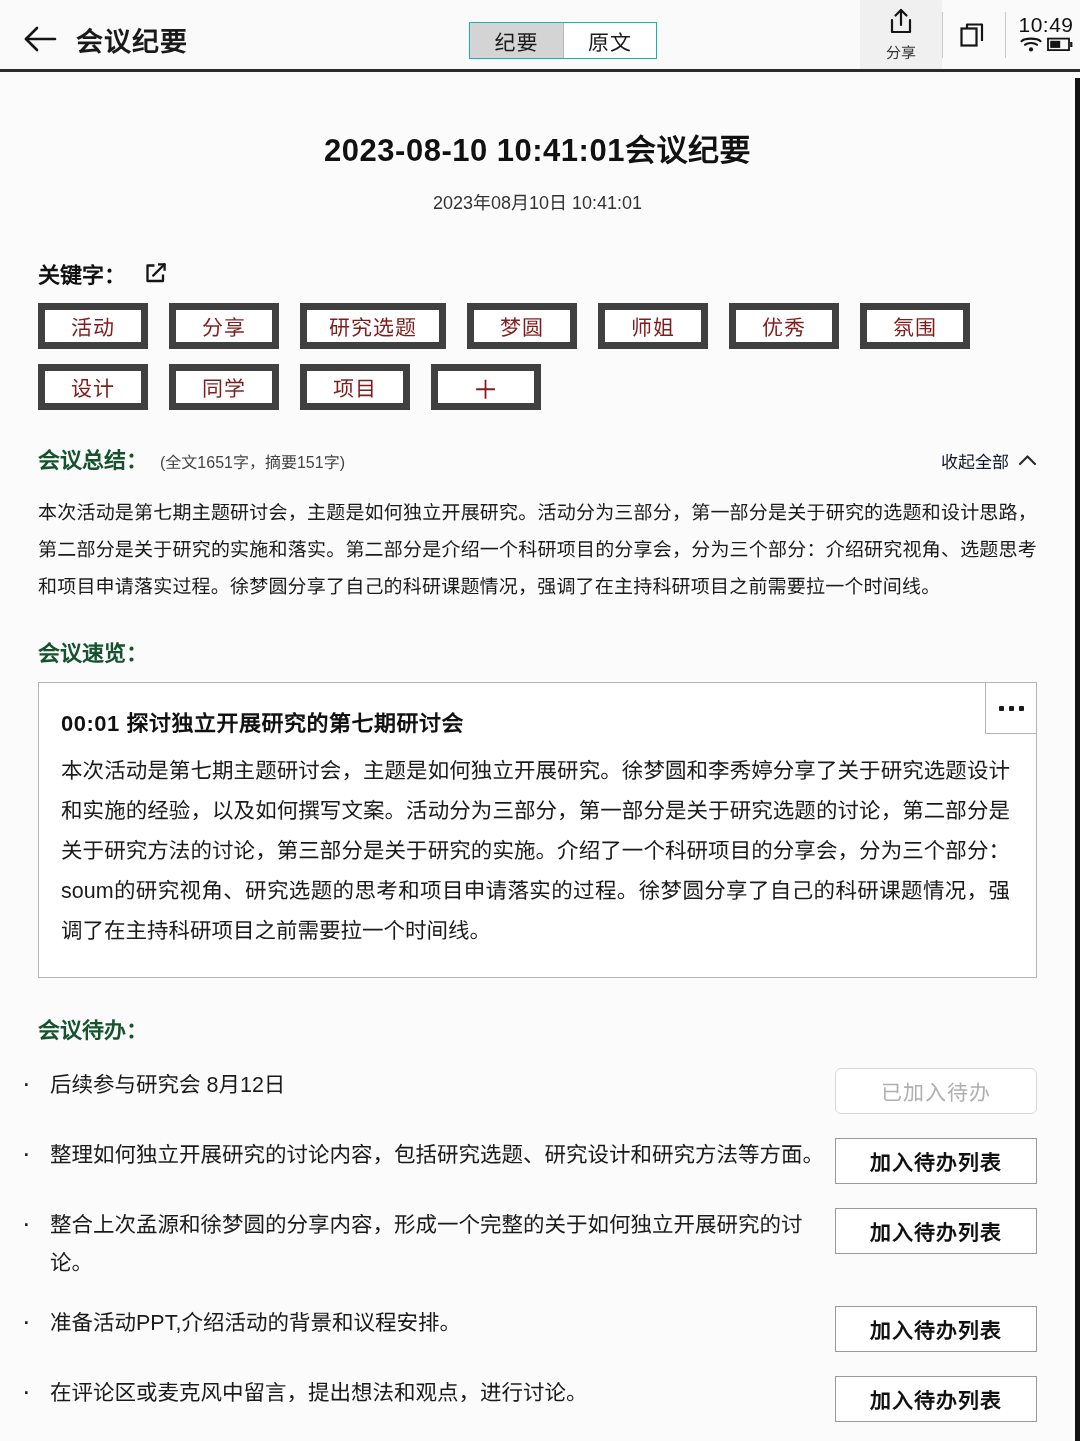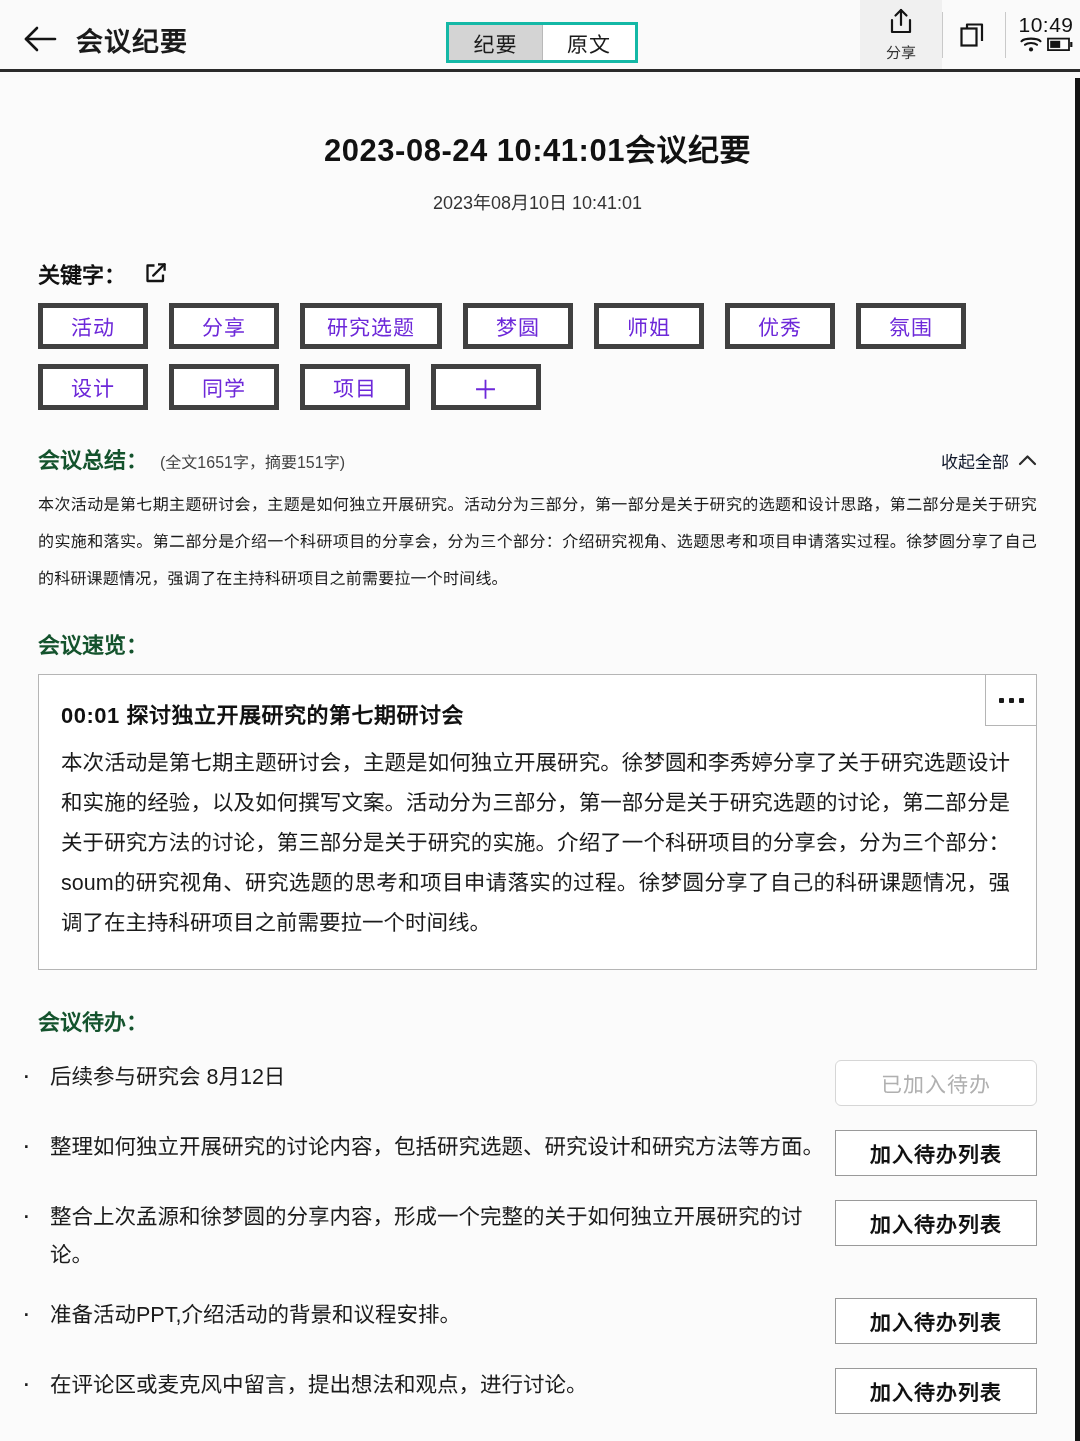--- a/index.html
+++ b/index.html
@@ -44,24 +44,24 @@
   .app-title {
     font-size: 27px;
     font-weight: bold;
     margin-left: 16px;
     letter-spacing: 1px;
     white-space: nowrap;
   }
 
   .seg {
     position: absolute;
-    left: 446px;
+    left: 469px;
     top: 22px;
     display: flex;
-    border: 3px solid #14b8a6;
+    border: 1px solid #14b8a6;
     background: #fff;
   }
   .seg-btn {
     width: 93px;
     height: 35px;
     display: flex;
     align-items: center;
     justify-content: center;
     font-size: 21px;
     color: #1a1a1a;
@@ -152,27 +152,27 @@
   }
   .kw-label { font-size: 22px; font-weight: bold; color: #111; }
   .kw-edit { width: 24px; height: 24px; cursor: pointer; display:block; }
 
   .kw-rows { margin-top: 14px; }
   .kw-row { display: flex; gap: 21px; margin-bottom: 15px; }
   .kw-chip {
     height: 46px;
     min-width: 110px;
     padding: 10px 22px;
-    border: 5px solid #404040;
+    border: 7px solid #404040;
     background: #fff;
     display: flex;
     align-items: center;
     justify-content: center;
     font-size: 21px;
-    color: #6d28d9;
+    color: #7f1d1d;
     cursor: pointer;
     letter-spacing: 1px;
   }
   .kw-chip.add { font-size: 26px; min-width: 110px; }
 
   
   .sec-head {
     display: flex;
     align-items: baseline;
     margin-top: 32px;
@@ -183,24 +183,24 @@
     margin-left: auto;
     font-size: 17px;
     color: #0f172a;
     display: flex;
     align-items: center;
     gap: 9px;
     cursor: pointer;
   }
 
   .body-text {
-    font-size: 16px;
+    font-size: 19px;
     line-height: 37px;
     color: #1a1a1a;
-    margin-top: 12px;
+    margin-top: 20px;
     text-align: justify;
     letter-spacing: .2px;
   }
 
   
   .qv-head { margin-top: 30px; }
   .qv-card {
     position: relative;
     margin-top: 15px;
     border: 1px solid #b5b5b5;
@@ -347,21 +347,21 @@
         </span>
       </div>
     </div>
   </div>
 
   <div class="topbar-sep"></div>
 </div>
 
 <div class="page">
 
-  <div class="doc-title">2023-08-24 10:41:01会议纪要</div>
+  <div class="doc-title">2023-08-10 10:41:01会议纪要</div>
   <div class="doc-date">2023年08月10日 10:41:01</div>
 
   <div class="kw-head">
     <span class="kw-label">关键字：</span>
     <span class="kw-edit">
       <svg width="24" height="24" viewBox="0 0 24 24" fill="none" aria-hidden="true">
         <path d="M19 13.5 V20 H3.5 V4.5 H10.5" stroke="#141414" stroke-width="2.3" stroke-linejoin="round"></path>
         <path d="M9.2 14.6 L20.5 3.3" stroke="#141414" stroke-width="2.3" stroke-linecap="round"></path>
         <path d="M14 3.3 H20.6 V9.8" stroke="#141414" stroke-width="2.3" stroke-linejoin="round"></path>
       </svg>

